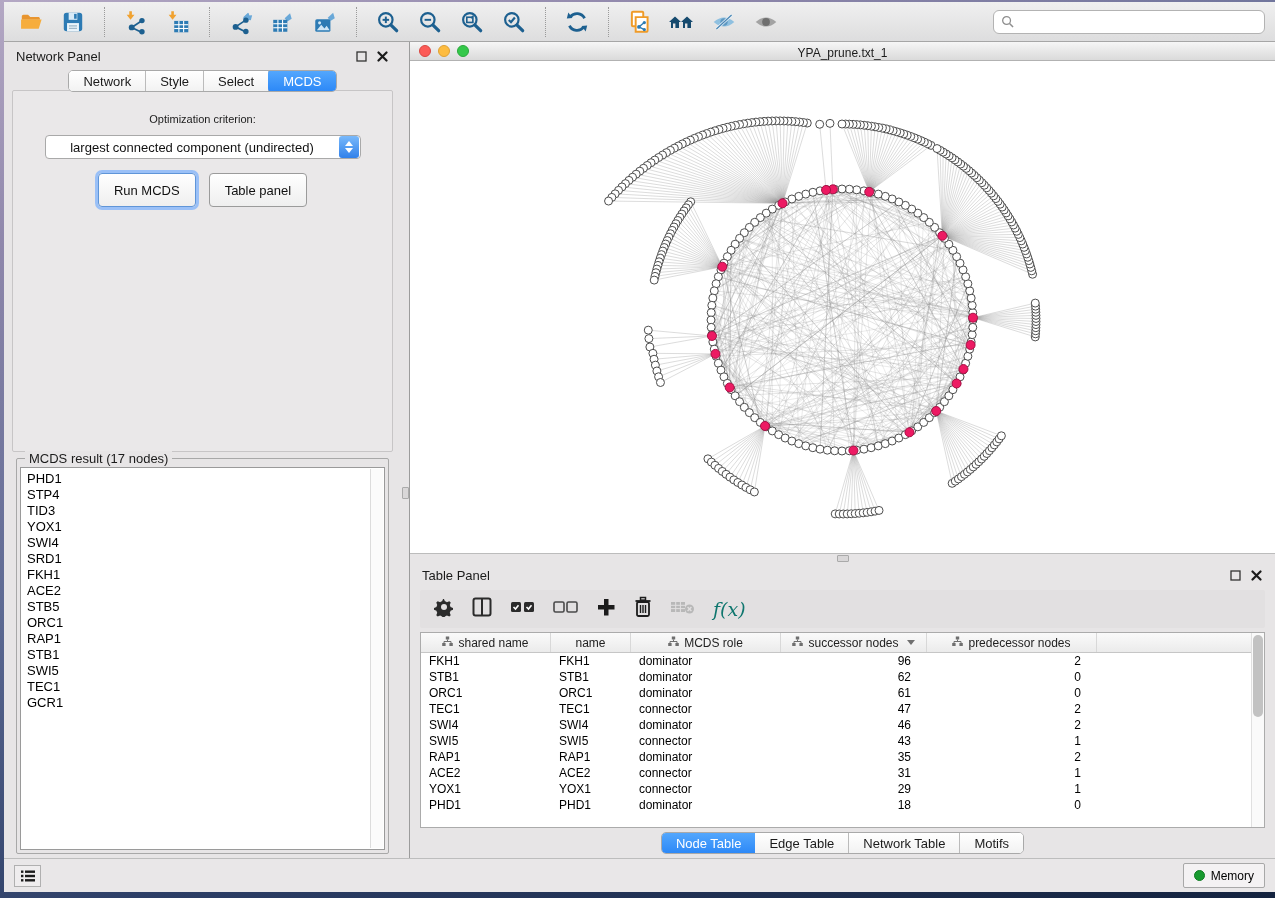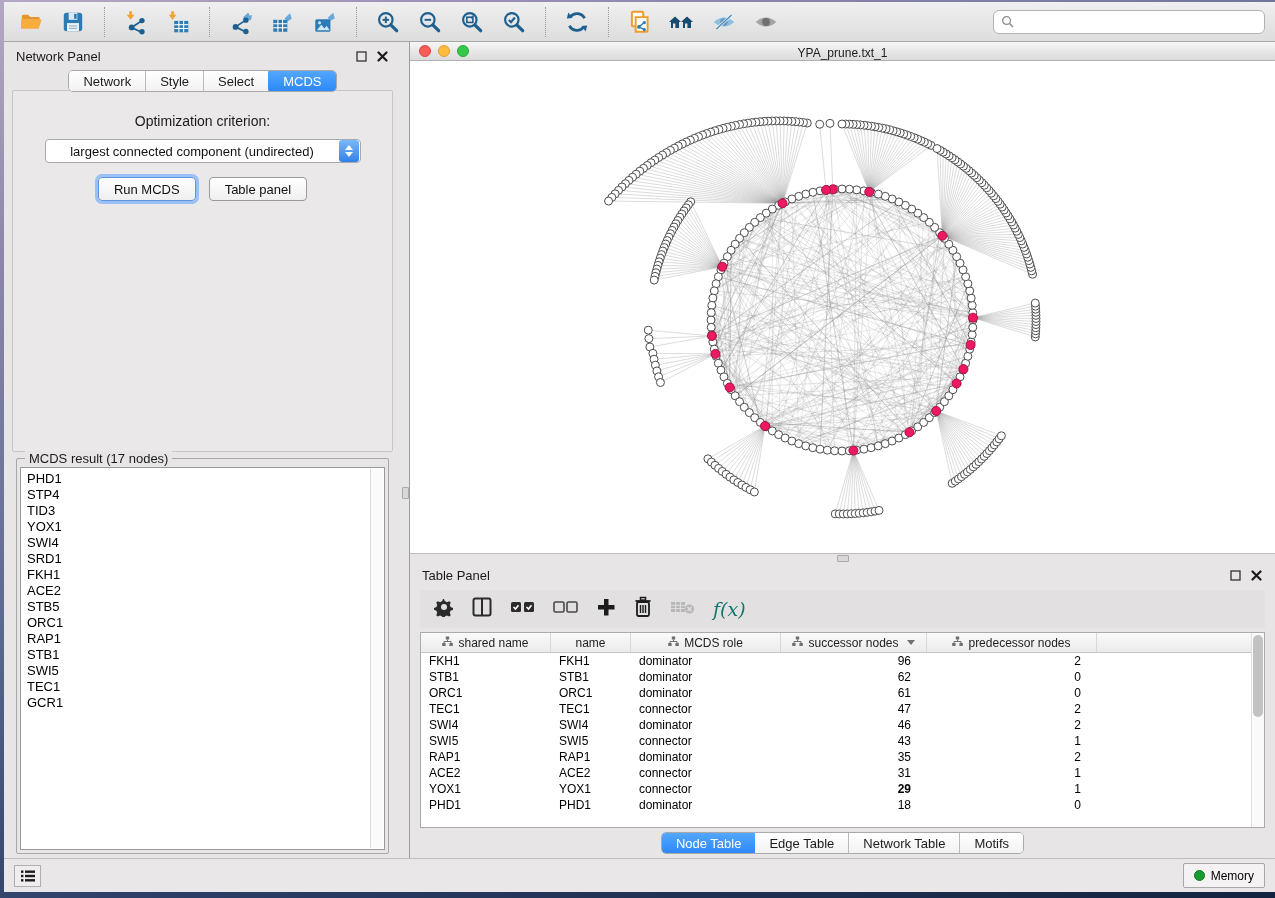--- a/index.html
+++ b/index.html
@@ -40,35 +40,35 @@
   .seg .tab {
     font-size:13px; color:#1b1b1b; padding:1px 14px; display:flex; align-items:center;
     background:linear-gradient(#ffffff,#f2f2f2); border-right:1px solid #bbb; cursor:default;
   }
   .seg .tab:last-child { border-right:none; }
   .seg .tab.active { background:linear-gradient(#55a8fd,#2b87f7); color:#fff; border-radius:4px; margin:-1px; padding:0 15px; border-right:none;}
   .cp-body {
     margin:-2px 8px 0; background:#eae8e9; border:1px solid #c7c5c6; border-radius:2px;
     height:362px; flex:0 0 362px; padding-top:22px; text-align:center;
   }
-  .opt-label { font-size:14px; color:#1b1b1b; margin-bottom:10px; }
+  .opt-label { font-size:11px; color:#1b1b1b; margin-bottom:10px; }
   .dropdown {
     width:316px; height:24px; margin:0 auto 14px; background:#fff;
     border:1px solid #a9a9a9; border-radius:4px; display:flex; align-items:center; overflow:hidden;
   }
   .dropdown .dd-text { flex:1; font-size:13px; text-align:center; color:#111; white-space:nowrap; }
   .dd-step {
     width:20px; height:22px; margin:0; border-radius:3px; margin-right:1px;
     background:linear-gradient(#79b9fb,#3181ea); display:flex; flex-direction:column; align-items:center; justify-content:center; gap:2px;
   }
   .tri-up { width:0; height:0; border-left:4px solid transparent; border-right:4px solid transparent; border-bottom:5px solid #fff; }
   .tri-dn { width:0; height:0; border-left:4px solid transparent; border-right:4px solid transparent; border-top:5px solid #fff; }
   .btn-row { display:flex; justify-content:center; gap:13px; }
   .pbtn {
-    font-size:13px; color:#111; padding:3px 15px; height:24px;
+    font-size:13px; color:#111; padding:3px 15px; height:34px;
     background:linear-gradient(#ffffff,#efefef); border:1px solid #9b9b9b; border-radius:4px;
     font-family:"Liberation Sans",sans-serif;
   }
   .pbtn.focused { box-shadow:0 0 0 3px rgba(110,170,255,.65); border-color:#5f95d8; }
   .fieldset {
     margin:6px 12px 4px; flex:1; border:1px solid #a8a8a8; border-radius:2px; position:relative;
     padding:8px 3px 3px; min-height:0;
   }
   .legend {
     position:absolute; top:-8px; left:8px; background:#e7e5e6; padding:0 4px; font-size:13px; color:#1b1b1b;
@@ -1518,21 +1518,21 @@
                 <div class="td txt" style="width: 130px; flex: 0 0 130px;">ACE2</div>
                 <div class="td txt" style="width: 80px; flex: 0 0 80px;">ACE2</div>
                 <div class="td txt" style="width: 150px; flex: 0 0 150px;">connector</div>
                 <div class="td num" style="width: 146px; flex: 0 0 146px;">31</div>
                 <div class="td num" style="width: 170px; flex: 0 0 170px;">1</div>
               </div>
               <div class="trow">
                 <div class="td txt" style="width: 130px; flex: 0 0 130px;">YOX1</div>
                 <div class="td txt" style="width: 80px; flex: 0 0 80px;">YOX1</div>
                 <div class="td txt" style="width: 150px; flex: 0 0 150px;">connector</div>
-                <div class="td num" style="width: 146px; flex: 0 0 146px; font-weight: bold;">29</div>
+                <div class="td num" style="width: 146px; flex: 0 0 146px;">29</div>
                 <div class="td num" style="width: 170px; flex: 0 0 170px;">1</div>
               </div>
               <div class="trow">
                 <div class="td txt" style="width: 130px; flex: 0 0 130px;">PHD1</div>
                 <div class="td txt" style="width: 80px; flex: 0 0 80px;">PHD1</div>
                 <div class="td txt" style="width: 150px; flex: 0 0 150px;">dominator</div>
                 <div class="td num" style="width: 146px; flex: 0 0 146px;">18</div>
                 <div class="td num" style="width: 170px; flex: 0 0 170px;">0</div>
               </div>
             </div>

